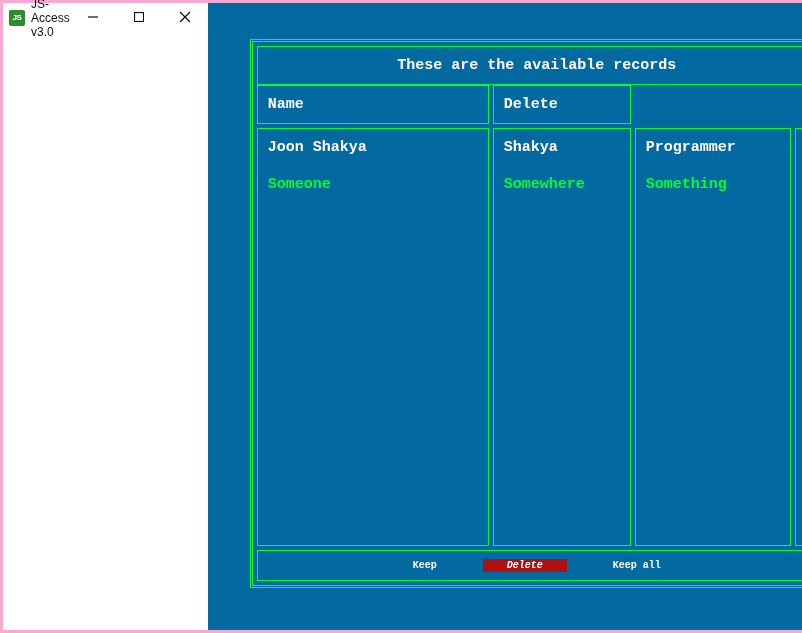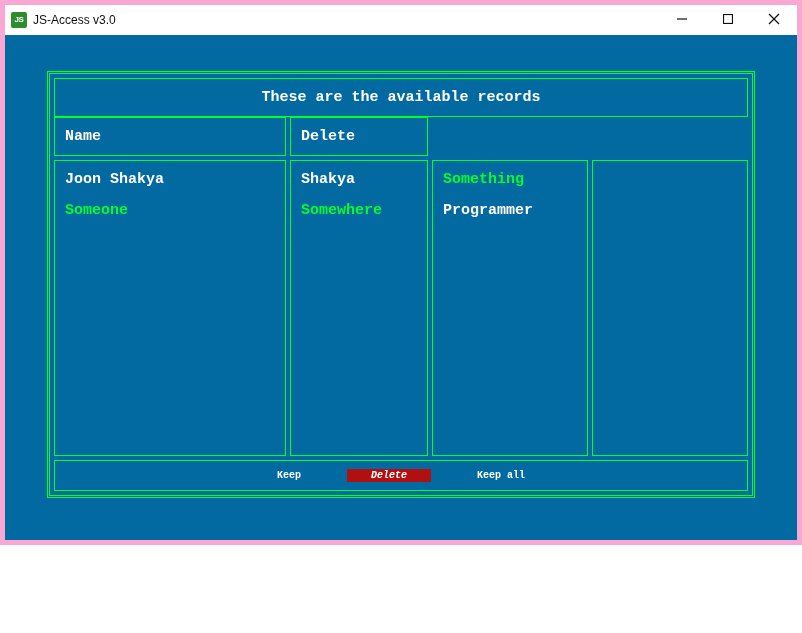--- a/index.html
+++ b/index.html
@@ -8,25 +8,25 @@
       height: 633px;
       font-family: "Courier New", Courier, monospace;
       font-weight: bold;
       overflow: hidden;
       background: #fff;
     }
 
     
     .window {
       width: 802px;
-      height: 545px;
-      border: 5px solid #f9a8d4;
+      height: 633px;
+      border: 3px solid #f9a8d4;
       background: #fff;
       display: flex;
-      flex-direction: column;
+      flex-direction: row;
     }
 
     .titlebar {
       height: 30px;
       flex: 0 0 30px;
       background: #fff;
       display: flex;
       align-items: center;
       padding: 0 0 0 6px;
       font-family: "Segoe UI", Tahoma, sans-serif;
@@ -108,21 +108,21 @@
       flex: 1 1 auto;
       min-height: 0;
     }
     .cols-body .col {
       border: 1px solid #00ff2a;
       padding: 10px 10px;
       font-size: 15px;
       overflow: hidden;
       display: flex;
       flex-direction: column;
-      gap: 14px;
+      gap: 20px;
     }
     .col + .col { margin-left: 4px; }
 
     .c-name  { flex: 0 0 232px; }
     .c-country { flex: 0 0 138px; }
     .c-occ   { flex: 0 0 156px; }
     .c-phone { flex: 1 1 auto; }
 
     .row-val { color: #fff; }
     .row-val.sel { color: #00ff2a; }
@@ -192,22 +192,22 @@
       <div class="cols-body">
         <div class="col c-name">
           <div class="row-val">Joon Shakya</div>
           <div class="row-val sel">Someone</div>
         </div>
         <div class="col c-country">
           <div class="row-val">Shakya</div>
           <div class="row-val sel">Somewhere</div>
         </div>
         <div class="col c-occ">
+          <div class="row-val">Programmer</div>
           <div class="row-val sel">Something</div>
-          <div class="row-val">Programmer</div>
         </div>
         <div class="col c-phone">
         </div>
       </div>
 
       <div class="footer">
         <div class="action">Keep</div>
         <div class="action delete">Delete</div>
         <div class="action">Keep all</div>
       </div>

